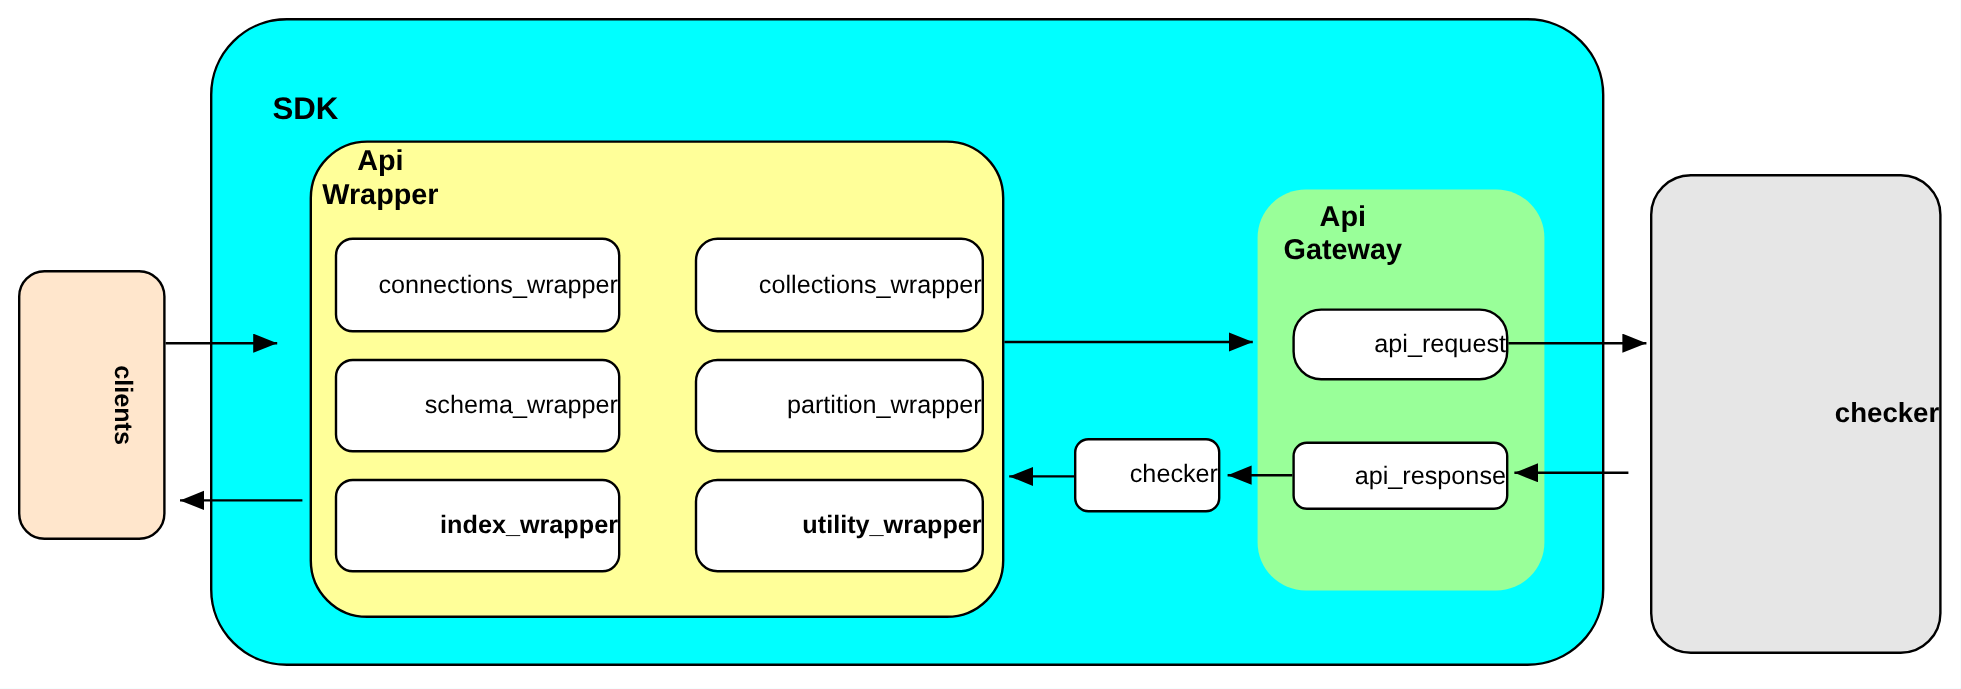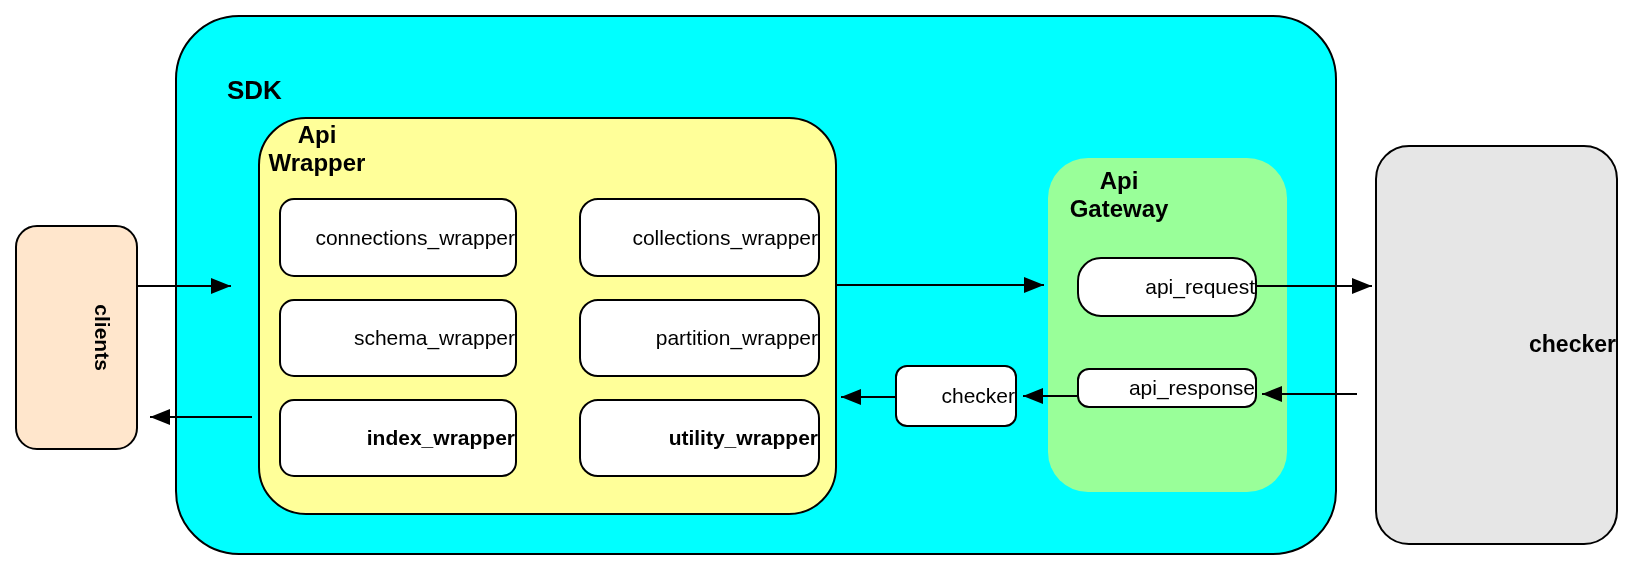--- a/index.html
+++ b/index.html
@@ -43,21 +43,21 @@
   .clients .rot{transform:rotate(90deg);white-space:nowrap;}
   .milvus{left:1375px;top:145px;width:243px;height:400px;border-radius:34px;background:var(--milvus-fill);font-weight:bold;font-size:23px;}
   
   .w-c1{left:19px;width:238px;}
   .w-c2{left:319px;width:241px;border-radius:19px;}
   .w-r1{top:79px;height:79px;}
   .w-r2{top:180px;height:78px;}
   .w-r3{top:280px;height:78px;font-weight:bold;}
   
   .api-request{left:29px;top:99px;width:180px;height:60px;border-radius:24px;}
-  .api-response{left:29px;top:210px;width:180px;height:40px;border-radius:12px;}
+  .api-response{left:29px;top:210px;width:180px;height:57px;border-radius:12px;}
   .checker{left:895px;top:365px;width:122px;height:62px;border-radius:12px;}
   
   .arrows{position:absolute;left:0;top:0;pointer-events:none;}
   .arrows line{stroke:var(--arrow);stroke-width:2;}
   .arrows .head{fill:var(--arrow);}
 </style>
 </head>
 <body>
 
 <div class="canvas">

